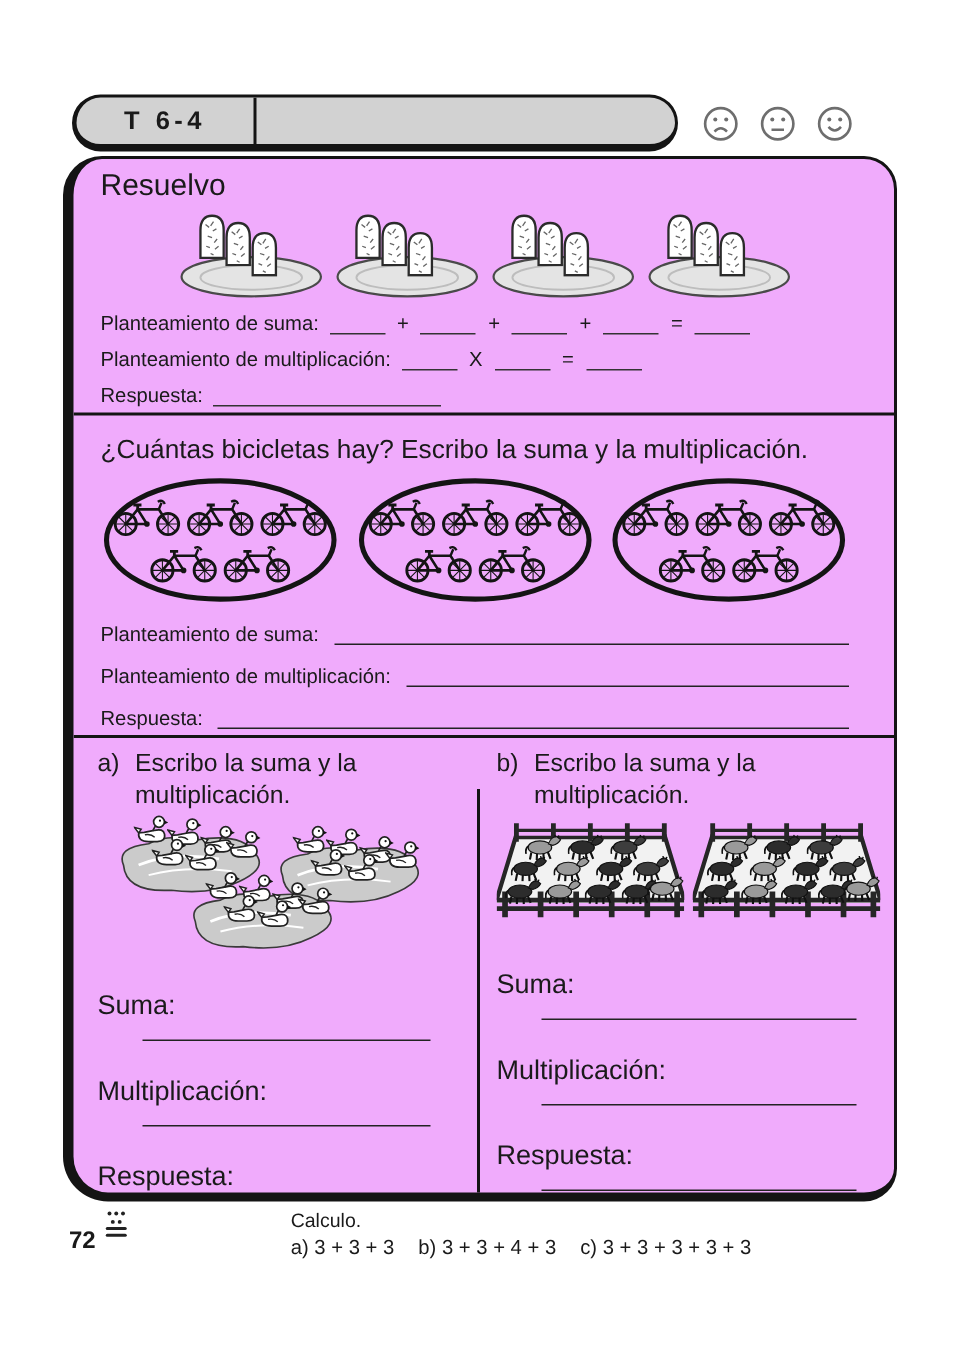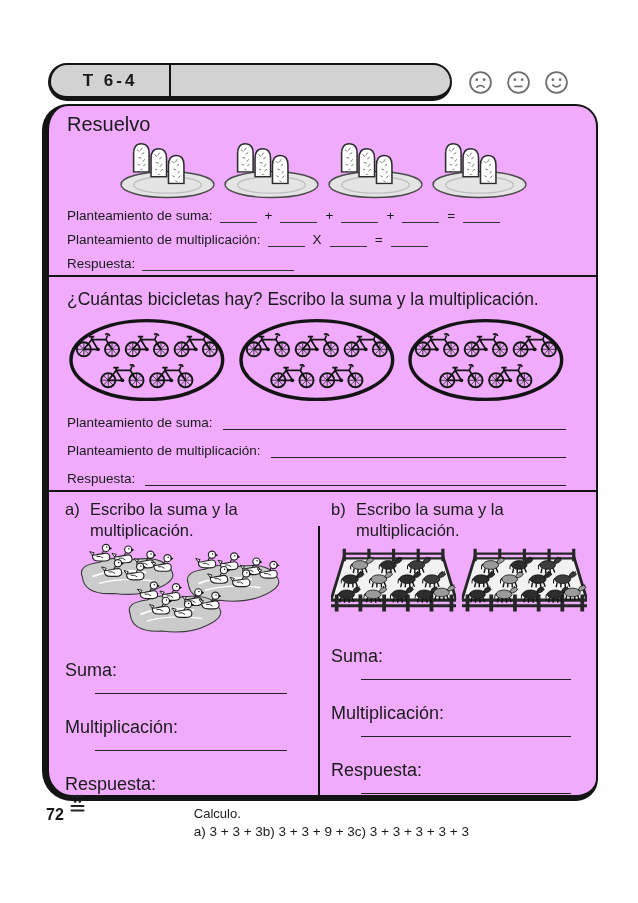--- a/index.html
+++ b/index.html
@@ -27,24 +27,24 @@
 .sec3::before{content:"";position:absolute;left:269px;top:34px;bottom:0;width:2px;background:var(--line,#141414)}
 .col{padding:7px 10px 4px 16px}
 .cola{width:269px}
 .colb{flex:1;padding-left:18px}
 .qhead{display:flex;font-size:16.5px;line-height:1.28}
 .qlabel{width:25px;flex:none}
 .graphicwrap{text-align:center;margin-top:2px}
 .flabel{font-size:18px;margin-top:23px}
 .fline{border-bottom:1.6px solid #222;height:13px;margin:0 16px 0 30px}
 .pagefooter{position:absolute;top:806px;left:46px;right:18px;display:flex;align-items:flex-start}
-.pageno{display:flex;align-items:flex-start;font-weight:bold;font-size:16px;}
+.pageno{display:flex;align-items:flex-start;font-weight:bold;font-size:16px;margin-top:13px}
 .mayan{margin-left:5px;margin-top:-12px}
 .calc{margin-left:108px;font-size:13px}
-.calc-items{display:flex;gap:0;margin-top:3px;font-size:13.5px;font-weight:normal}
+.calc-items{display:flex;gap:16px;margin-top:3px;font-size:13.5px;font-weight:normal}
 svg{display:inline-block;vertical-align:top}
 </style>
 </head>
 <body>
 
 <svg width="0" height="0" style="position:absolute" aria-hidden="true">
 <defs>
 <symbol id="sym-toast" viewBox="0 0 22 32">
   <path d="M3,31 L3,12 Q3,2 11,2 Q19,2 19,12 L19,31 Z" fill="#fff" stroke="#2b2b2b" stroke-width="1.6"></path>
   <path d="M6.5,8 l2.5,2 M12,6 l-2,3 M14,11 l-2.5,1.5 M8,16 l3,1 M14.5,18 l-2,2.5 M7,23 l2.5,1 M13,25 l2.5,-2 M10,28 l2,1" stroke="#666" stroke-width="0.9" fill="none"></path>
@@ -317,17 +317,17 @@
         <circle cx="6.2" cy="7.6" r="1.3"></circle>
         <circle cx="10.8" cy="7.6" r="1.3"></circle>
         <rect x="1.5" y="11" width="14" height="2" rx="1"></rect>
         <rect x="1.5" y="15.5" width="14" height="2" rx="1"></rect>
       </svg>
   </div>
   <div class="calc">
     <div>Calculo.</div>
     <div class="calc-items">
         <span>a) 3 + 3 + 3</span>
-        <span>b) 3 + 3 + 9 + 3</span>
+        <span>b) 3 + 3 + 4 + 3</span>
         <span>c) 3 + 3 + 3 + 3 + 3</span>
       </div>
   </div>
 </div>
 
 </body></html>

